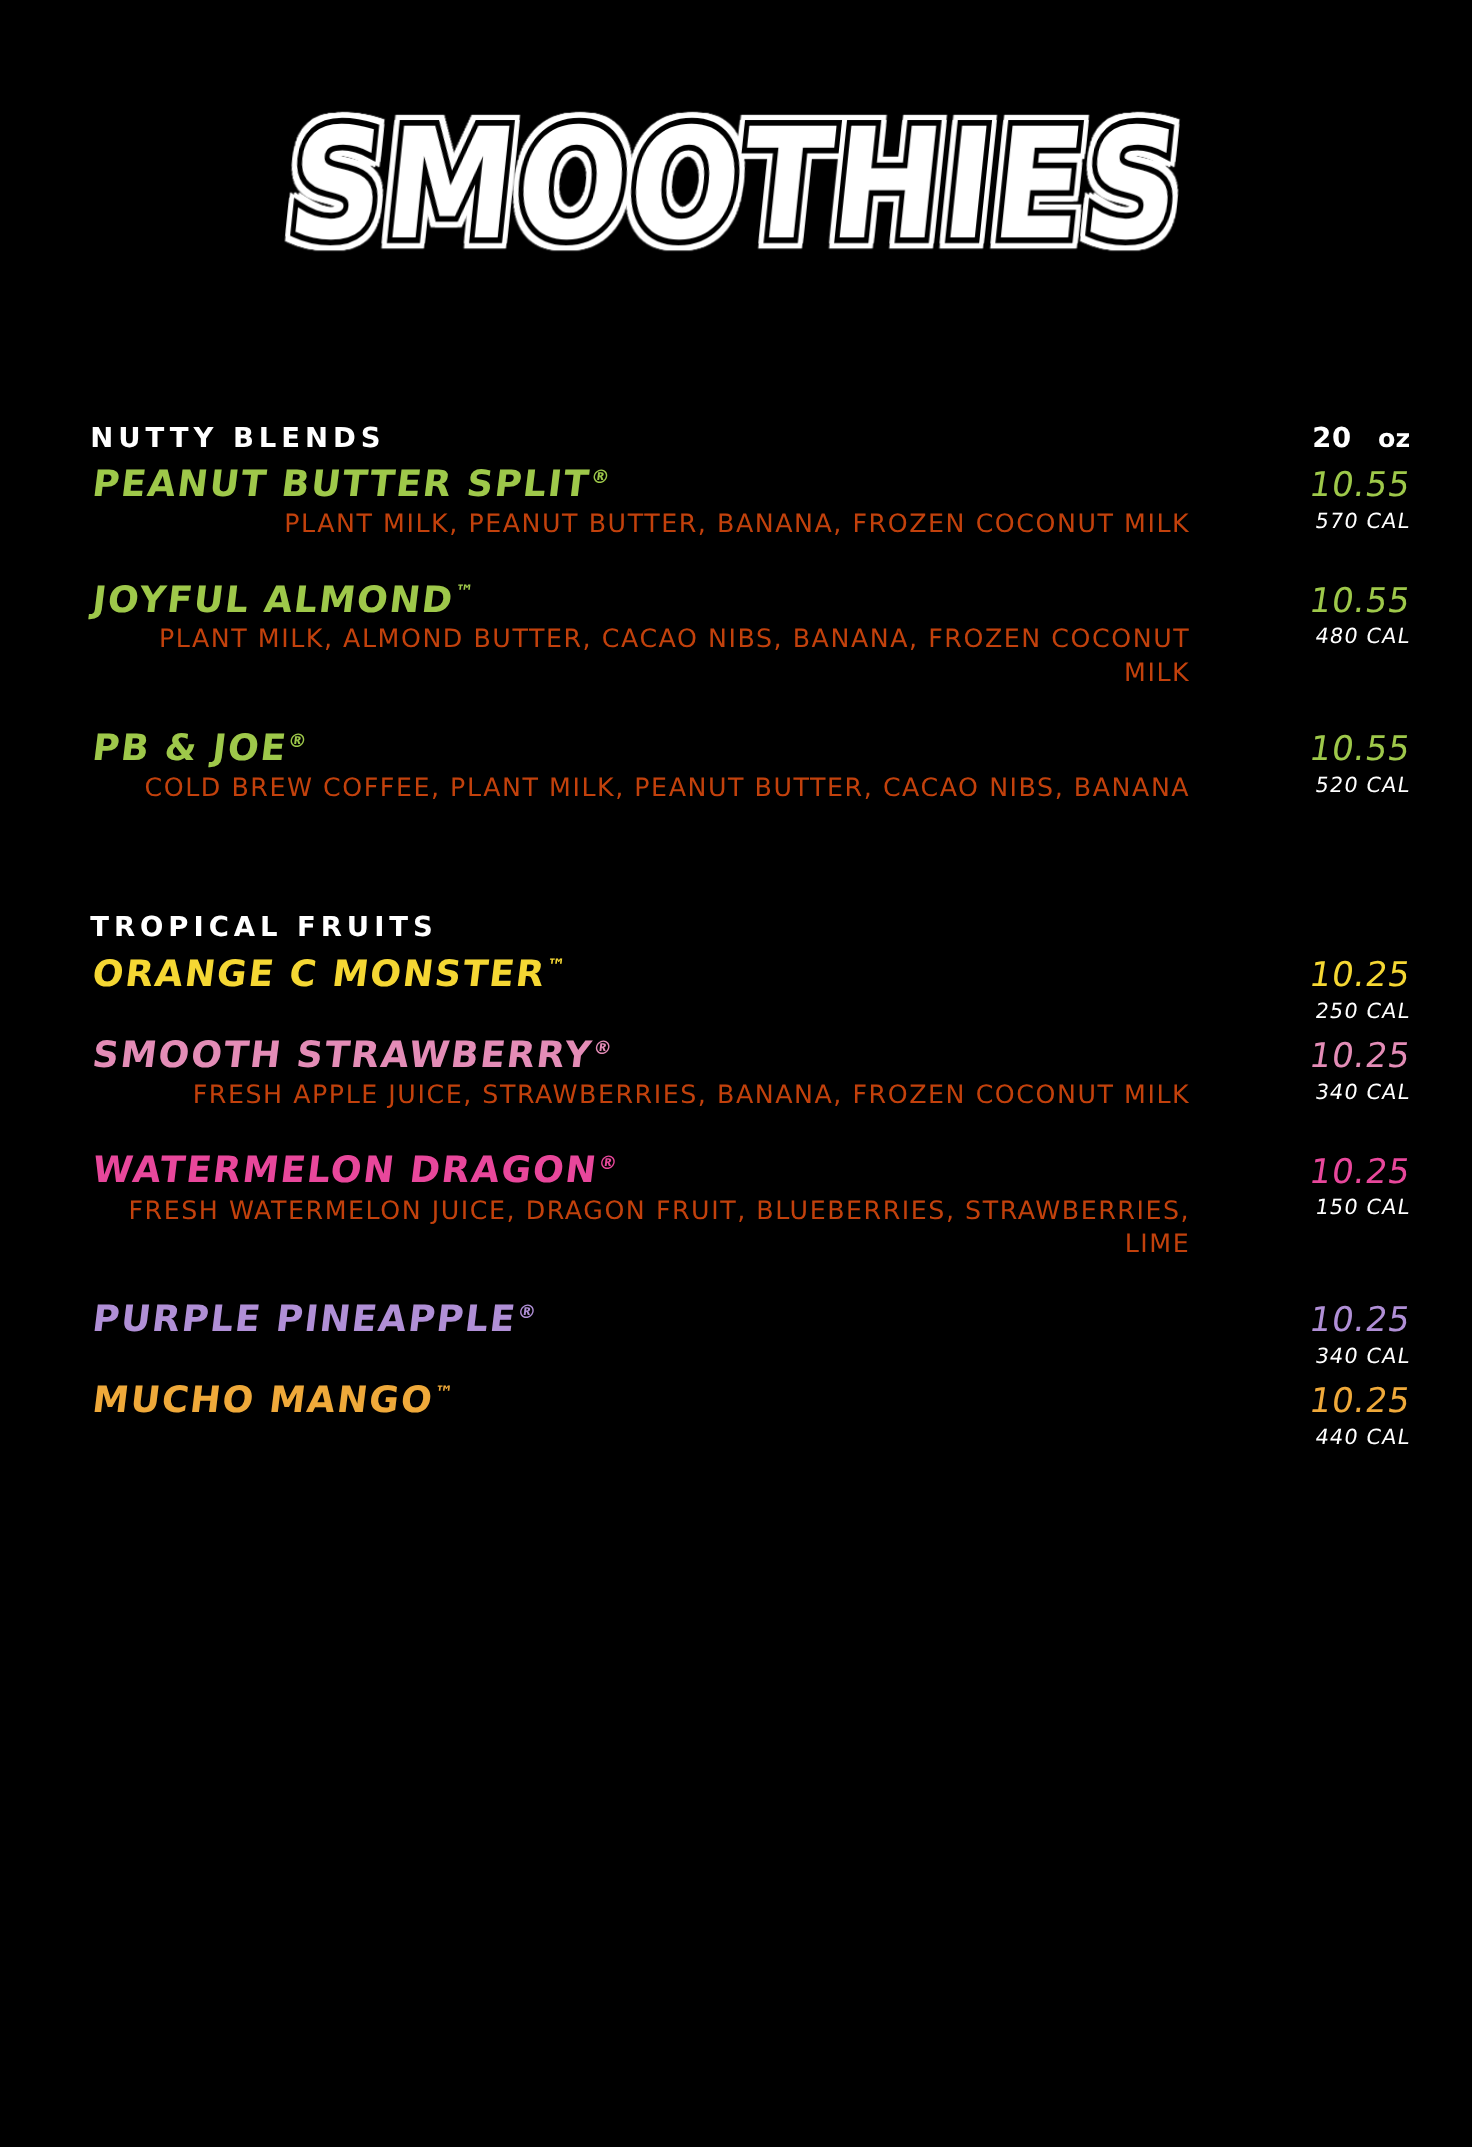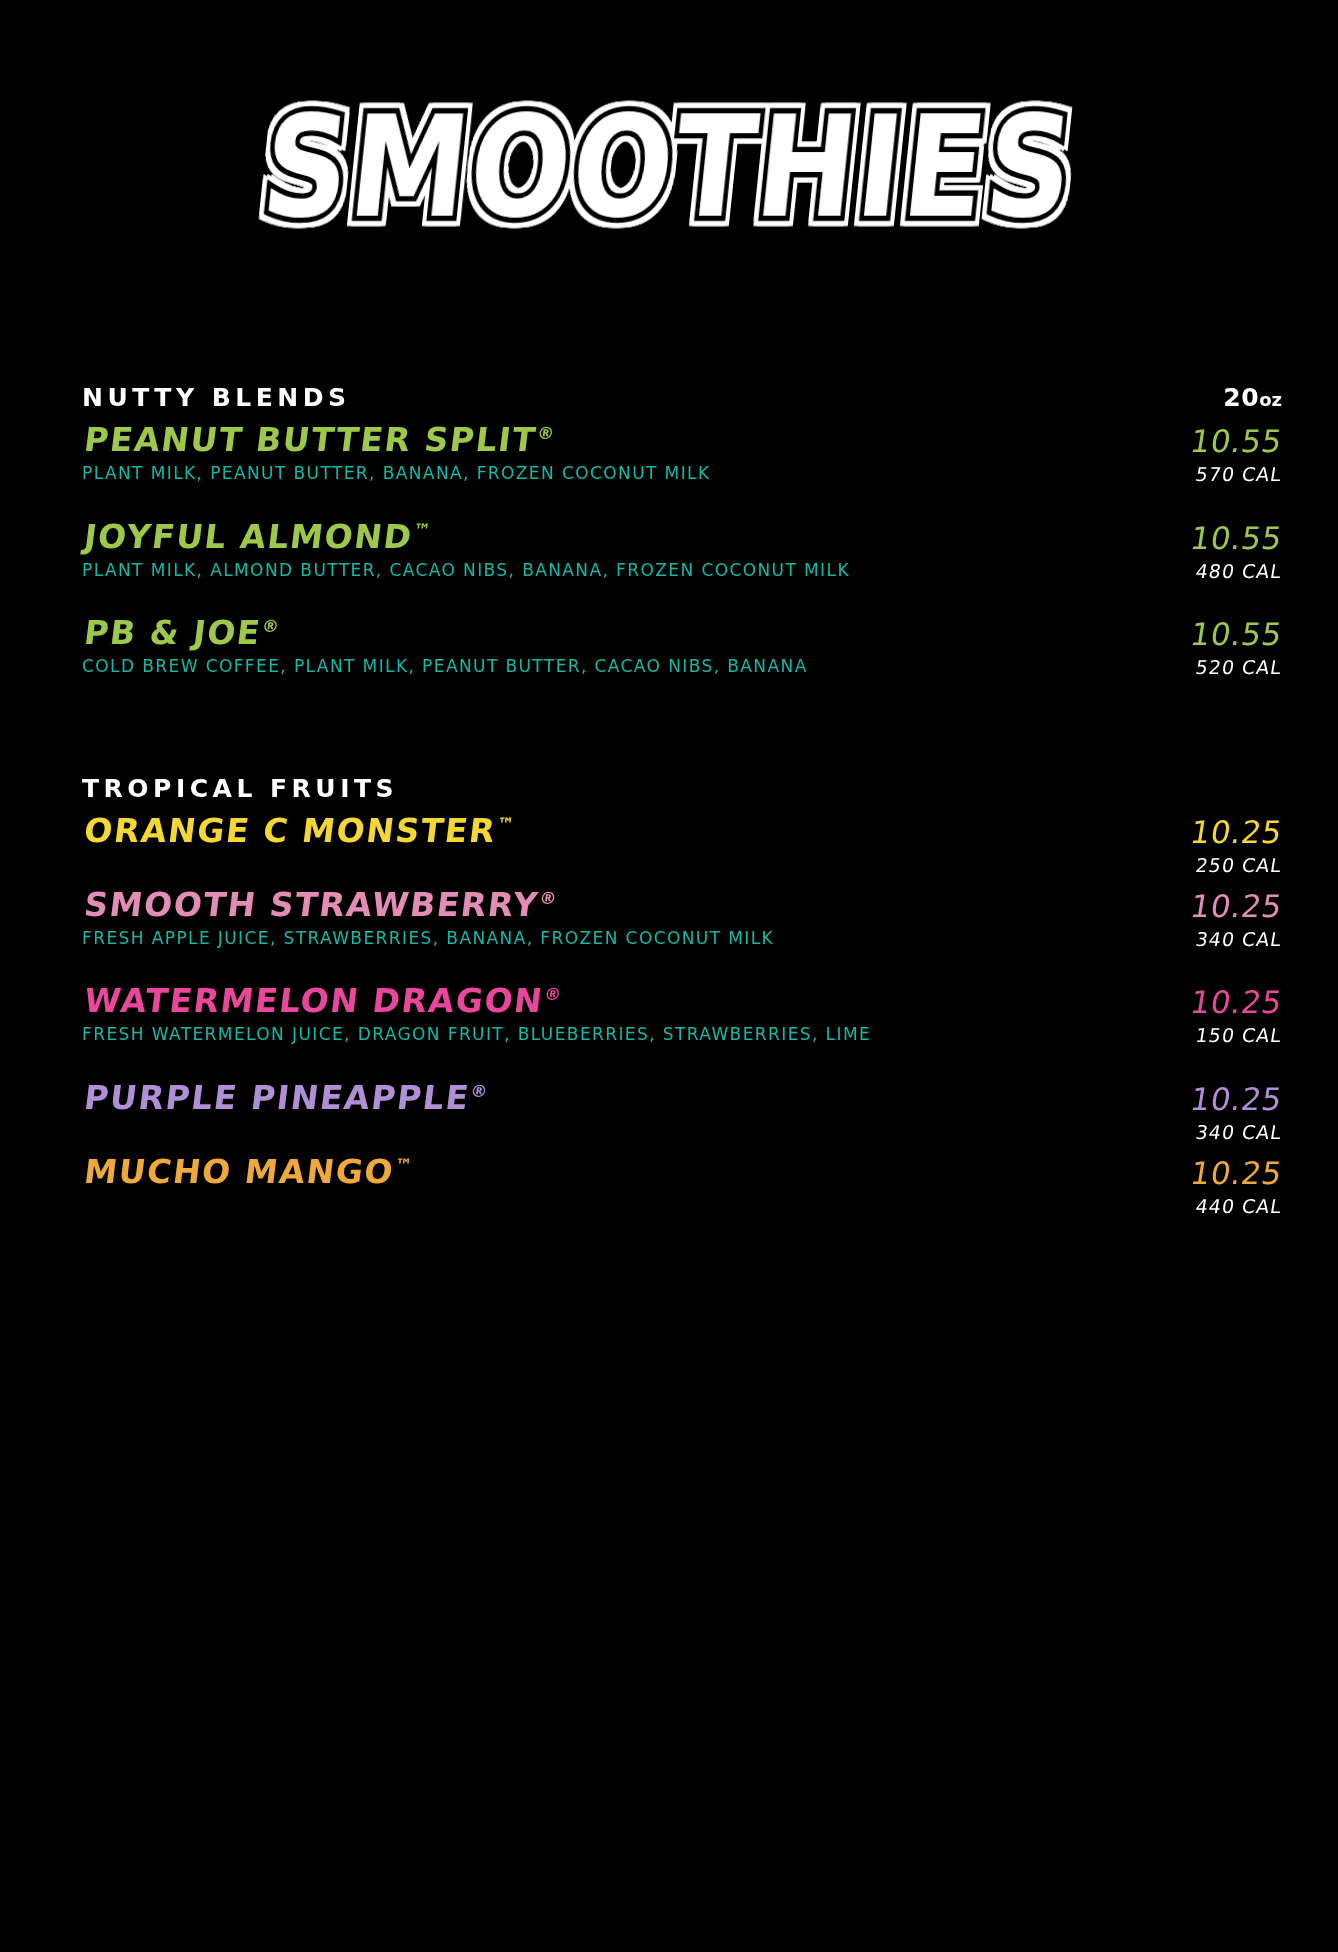--- a/index.html
+++ b/index.html
@@ -77,22 +77,23 @@
     text-transform: uppercase;
   }
   .size-label {
     font-family: "DejaVu Sans", sans-serif;
     font-size: 25px;
     font-weight: 700;
     letter-spacing: 0.5px;
     color: #ffffff;
   }
   .size-label .oz {
-    font-size: 18px;
+    font-size: 23px;
     letter-spacing: 0;
+    margin-left: 24px;
   }
 
   .item {
     position: relative;
     margin-bottom: 34px;
     padding-right: 150px;
   }
   .item:last-child { margin-bottom: 0; }
 
   .item-name {
@@ -108,27 +109,28 @@
     margin-bottom: 3px;
   }
   .item-name sup {
     font-size: 17px;
     letter-spacing: 0;
     vertical-align: super;
   }
 
   .item-desc {
     font-family: "DejaVu Sans", sans-serif;
-    font-size: 17px;
+    font-size: 23px;
     font-weight: 400;
     letter-spacing: 1.4px;
     line-height: 1.33;
-    color: #14b8a6;
+    color: #c2410c;
     text-transform: uppercase;
     max-width: 1000px;
+    text-align: right;
   }
 
   .price-block {
     position: absolute;
     right: 0;
     top: 2px;
     text-align: right;
     width: 140px;
   }
   .price {

